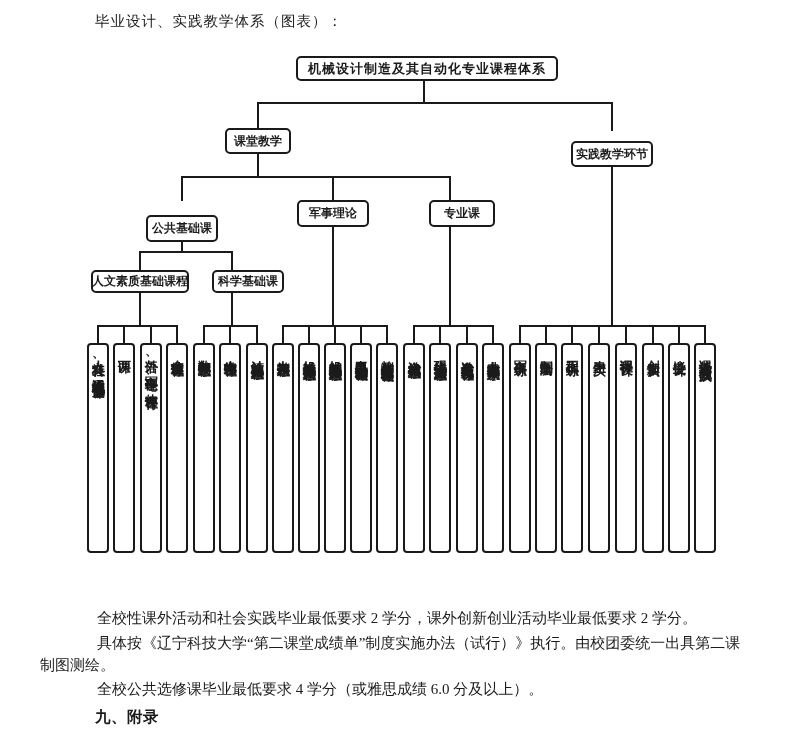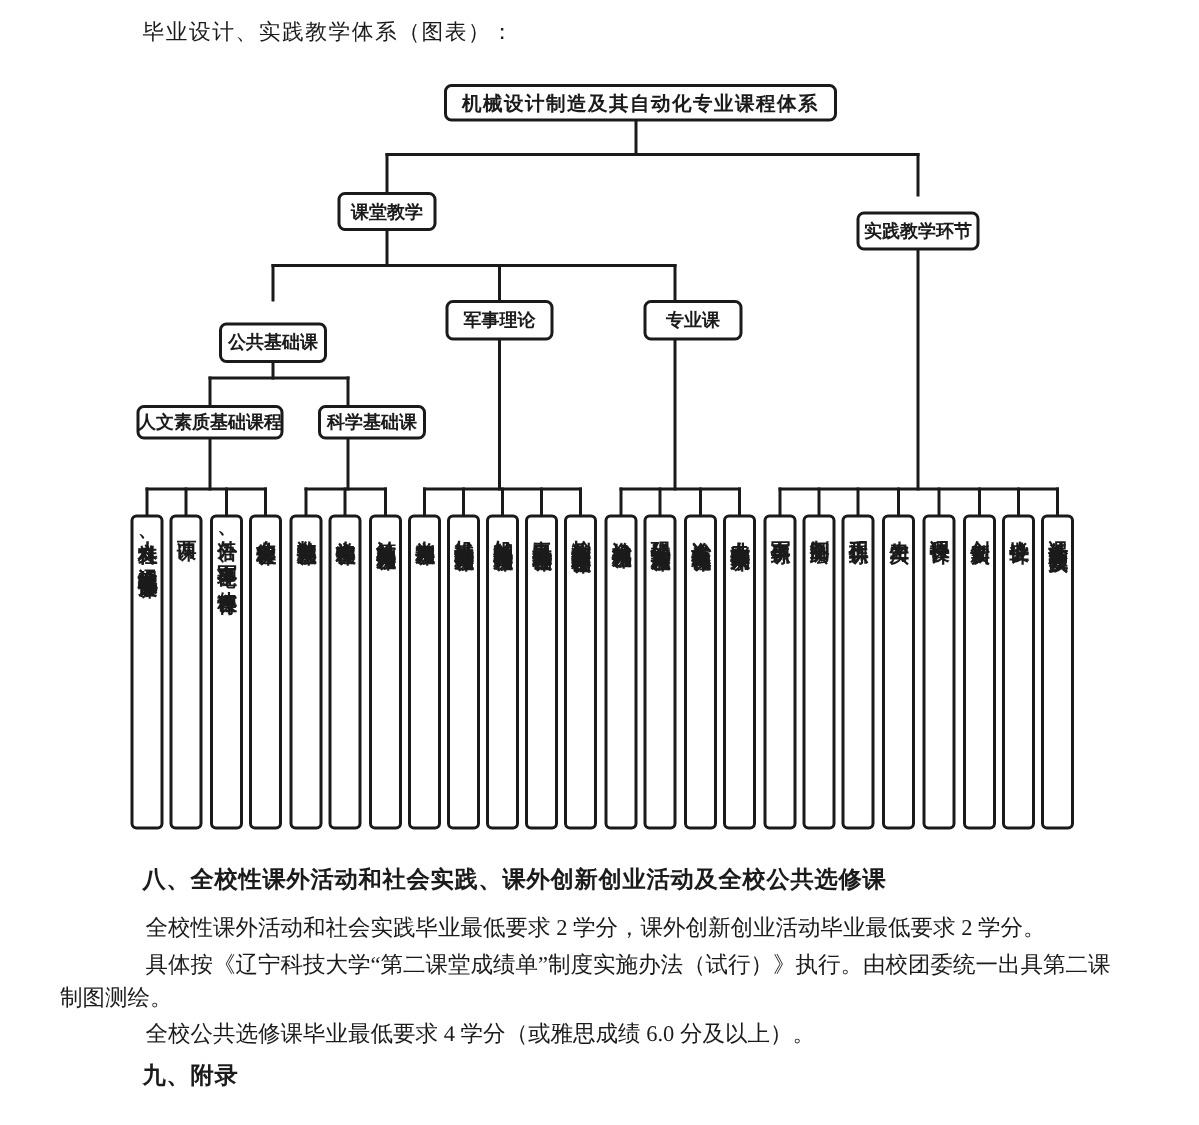--- a/index.html
+++ b/index.html
@@ -124,20 +124,19 @@
       <div class="leaf" style="left: 509px; top: 343px; width: 22px; height: 210px;">军事训练</div>
       <div class="leaf" style="left: 535px; top: 343px; width: 22px; height: 210px;">制图测绘</div>
       <div class="leaf" style="left: 561px; top: 343px; width: 22px; height: 210px;">工程训练</div>
       <div class="leaf" style="left: 588px; top: 343px; width: 22px; height: 210px;">生产实习</div>
       <div class="leaf" style="left: 615px; top: 343px; width: 22px; height: 210px;">课程设计</div>
       <div class="leaf" style="left: 642px; top: 343px; width: 22px; height: 210px;">创新实训</div>
       <div class="leaf" style="left: 668px; top: 343px; width: 22px; height: 210px;">毕业设计</div>
       <div class="leaf" style="left: 694px; top: 343px; width: 22px; height: 210px;">课外活动和社会实践</div>
     </div>
 
-  <h2 class="heading" style="left:95px;top:576px;">八、全校性课外活动和社会实践、课外创新创业活动及全校公共选修课</h2>
   <p class="bodytext" style="left:97px;top:609px;">全校性课外活动和社会实践毕业最低要求 2 学分，课外创新创业活动毕业最低要求 2 学分。</p>
   <p class="bodytext" style="left:97px;top:634px;">具体按《辽宁科技大学“第二课堂成绩单”制度实施办法（试行）》执行。由校团委统一出具第二课</p>
   <p class="bodytext" style="left:40px;top:656px;">制图测绘。</p>
   <p class="bodytext" style="left:97px;top:680px;">全校公共选修课毕业最低要求 4 学分（或雅思成绩 6.0 分及以上）。</p>
   <h2 class="heading" style="left:95px;top:707px;">九、附录</h2>
 
 </div>
 
 </body></html>

